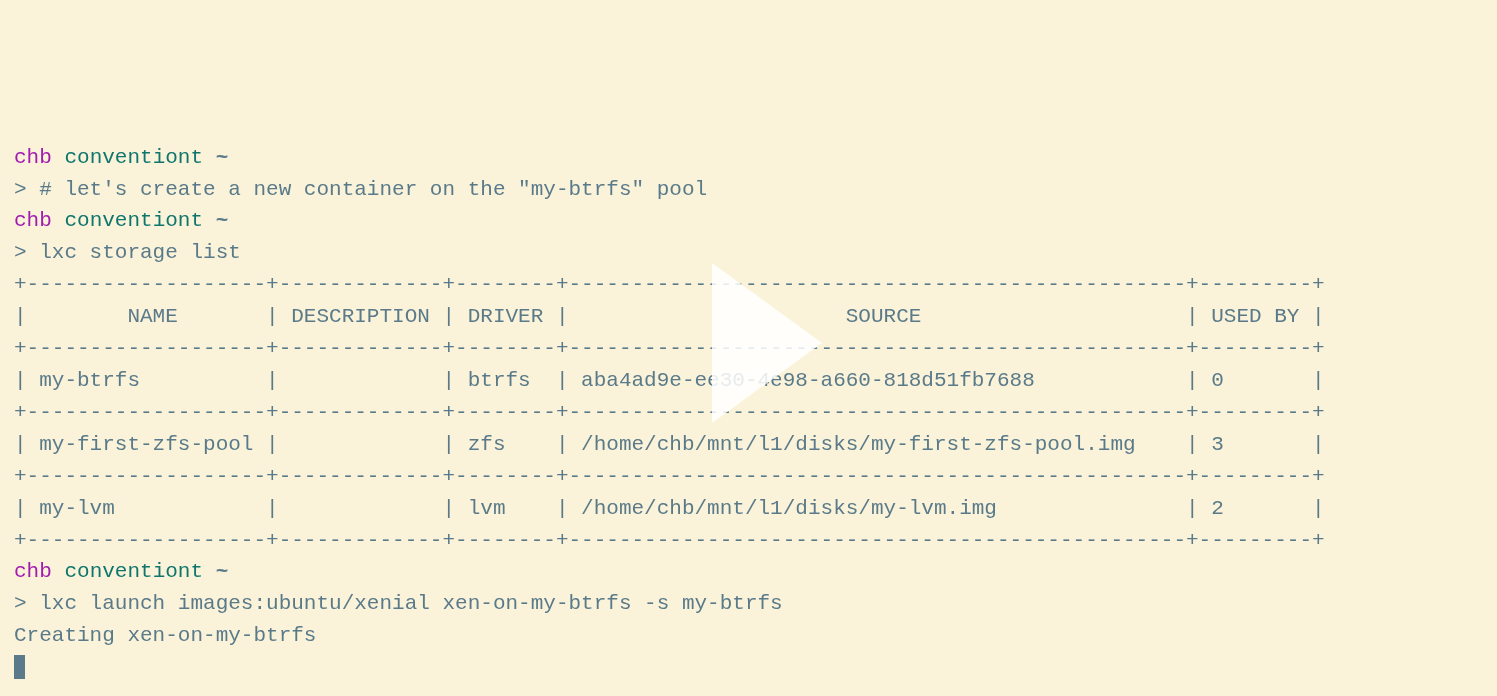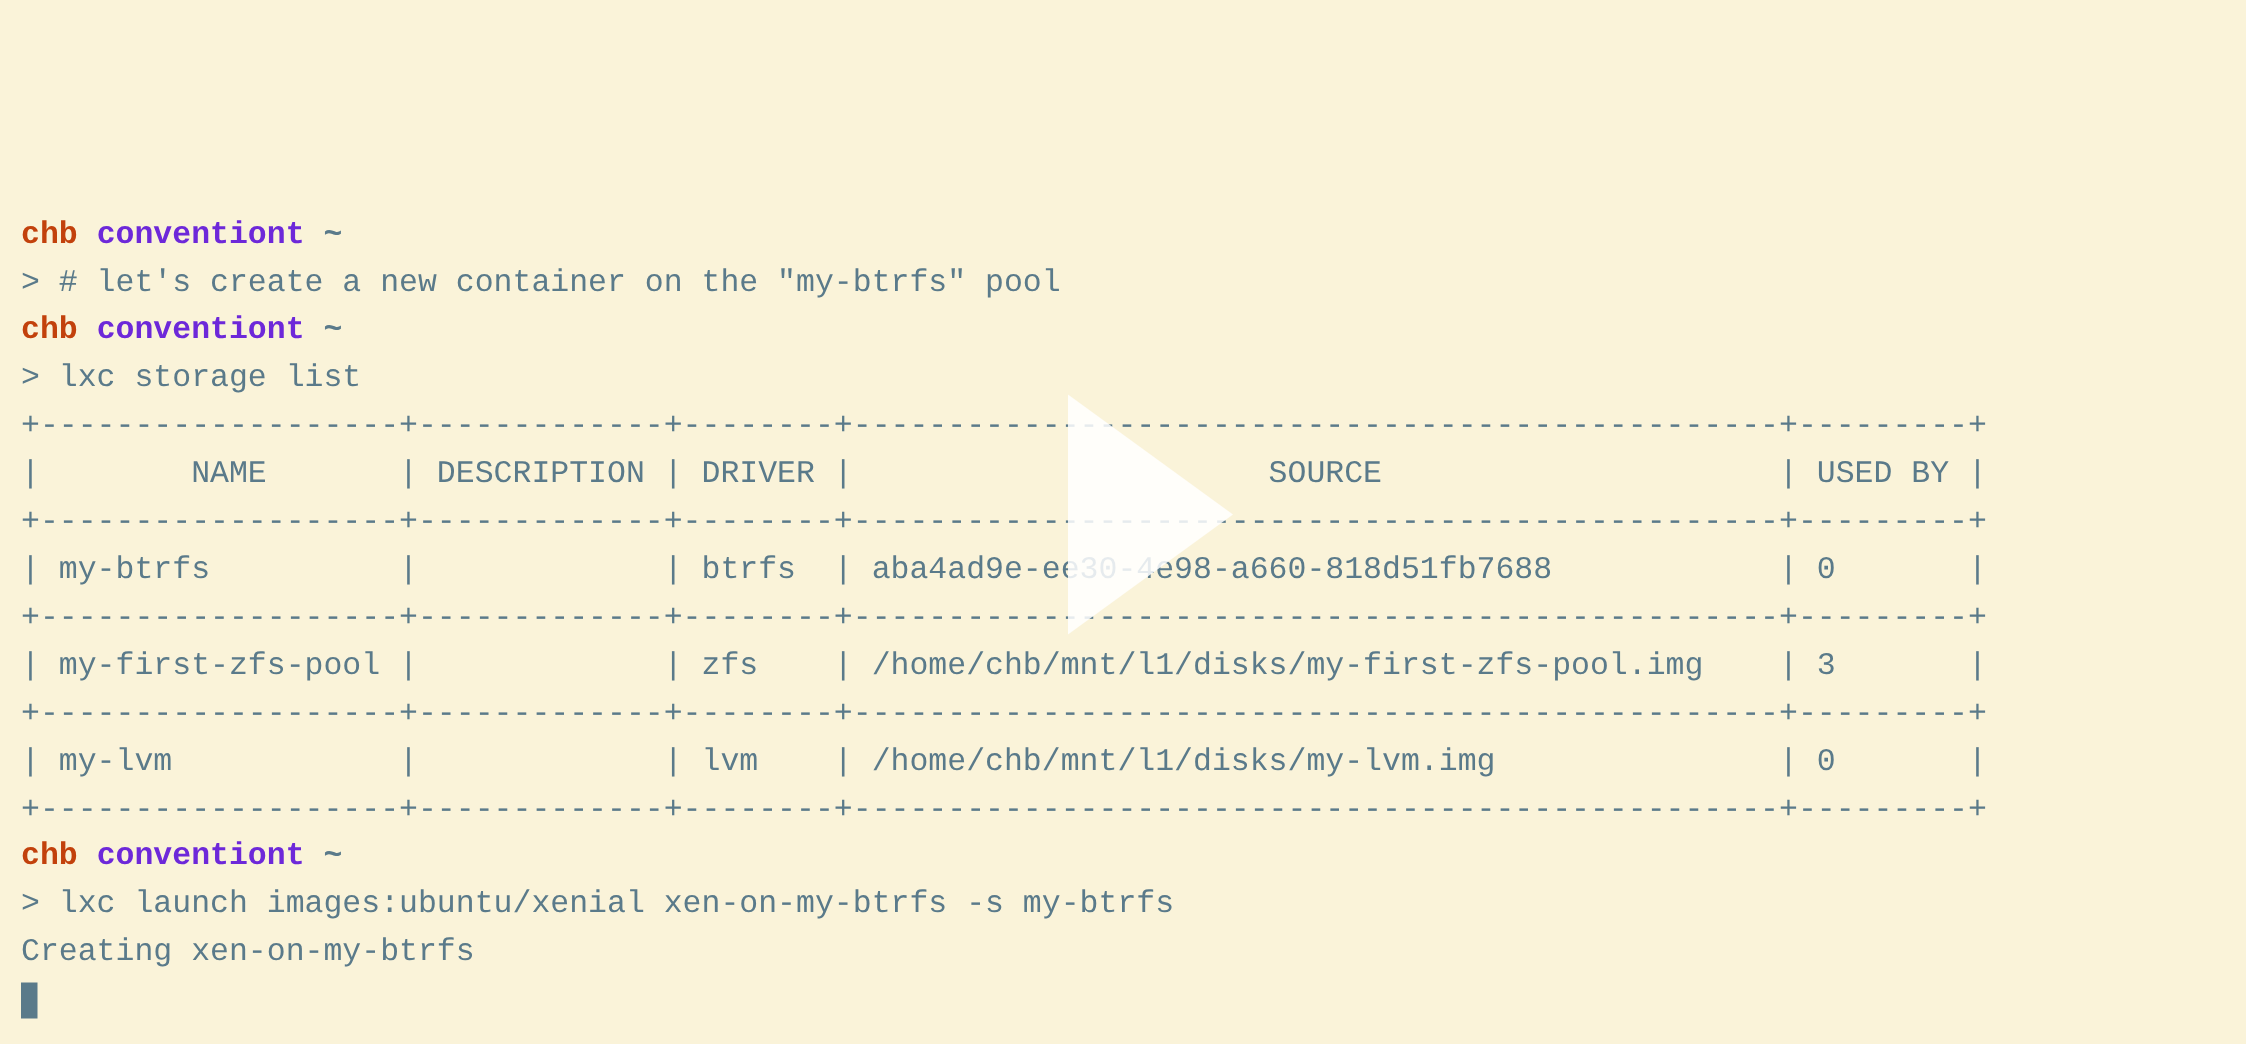--- a/index.html
+++ b/index.html
@@ -17,26 +17,26 @@
       width: 1497px;
       height: 696px;
       position: relative;
       white-space: pre;
       font-weight: 500;
     }
     .bold {
       font-weight: 700;
     }
     .chb {
-      color: #c2410c;
-      font-weight: 700;
+      color: #a21caf;
+      font-weight: 400;
     }
     .host {
-      color: #6d28d9;
-      font-weight: 700;
+      color: #0f766e;
+      font-weight: 400;
     }
     .cursor {
       display: inline-block;
       width: 11px;
       height: 24px;
       background-color: #5a7a8a;
       vertical-align: text-bottom;
     }
     .play-overlay {
       position: absolute;
@@ -62,21 +62,21 @@
 <span>&gt; # let's create a new container on the "my-btrfs" pool</span>
 <span><span class="chb">chb</span> <span class="host">conventiont</span> <span class="bold">~</span></span>
 <span>&gt; lxc storage list</span>
 <span>+-------------------+-------------+--------+-------------------------------------------------+---------+</span>
 <span>|        NAME       | DESCRIPTION | DRIVER |                      SOURCE                     | USED BY |</span>
 <span>+-------------------+-------------+--------+-------------------------------------------------+---------+</span>
 <span>| my-btrfs          |             | btrfs  | aba4ad9e-ee30-4e98-a660-818d51fb7688            | 0       |</span>
 <span>+-------------------+-------------+--------+-------------------------------------------------+---------+</span>
 <span>| my-first-zfs-pool |             | zfs    | /home/chb/mnt/l1/disks/my-first-zfs-pool.img    | 3       |</span>
 <span>+-------------------+-------------+--------+-------------------------------------------------+---------+</span>
-<span>| my-lvm            |             | lvm    | /home/chb/mnt/l1/disks/my-lvm.img               | 0       |</span>
+<span>| my-lvm            |             | lvm    | /home/chb/mnt/l1/disks/my-lvm.img               | 2       |</span>
 <span>+-------------------+-------------+--------+-------------------------------------------------+---------+</span>
 <span><span class="chb">chb</span> <span class="host">conventiont</span> <span class="bold">~</span></span>
 <span>&gt; lxc launch images:ubuntu/xenial xen-on-my-btrfs -s my-btrfs</span>
 <span>Creating xen-on-my-btrfs</span>
 <span class="cursor"></span></div>
 
 <div class="play-overlay"></div>
 
 
 

